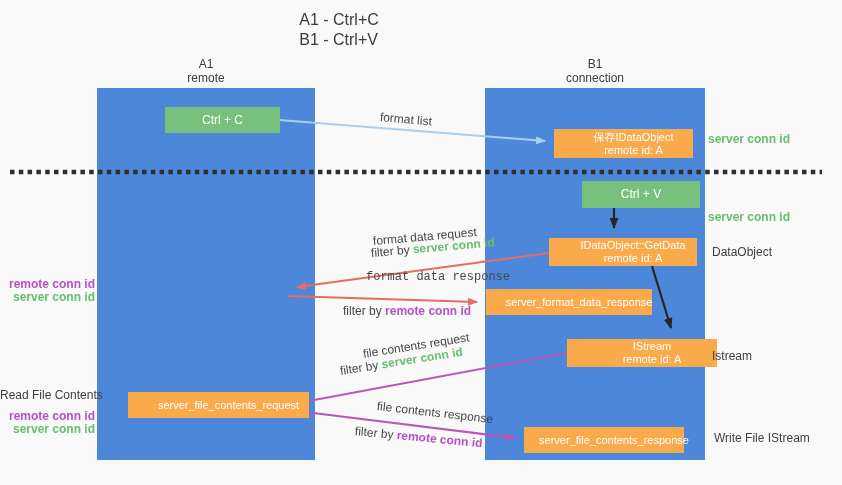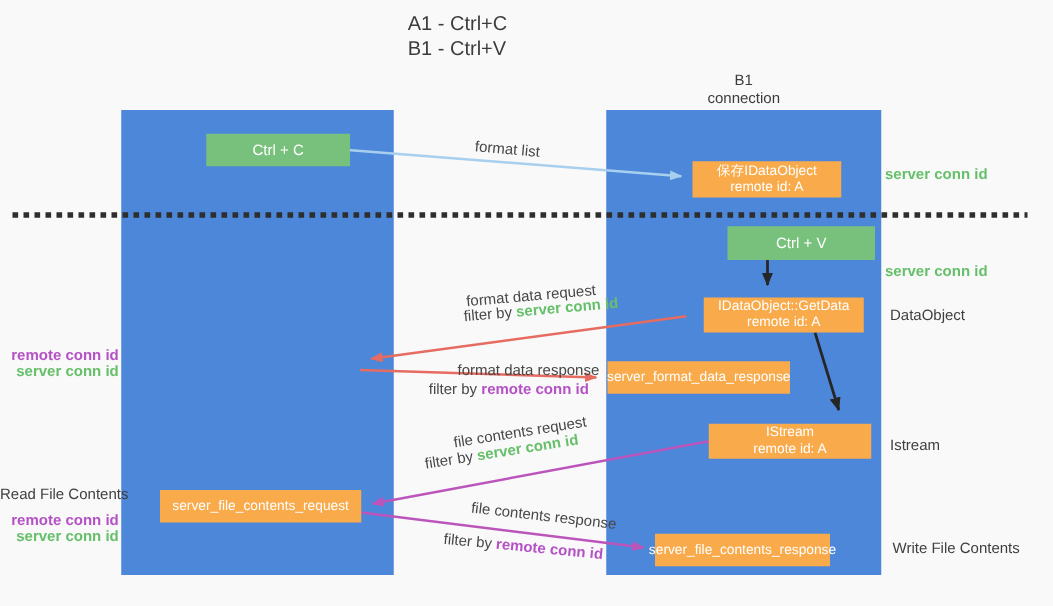--- a/index.html
+++ b/index.html
@@ -11,31 +11,31 @@
     --txt-purple:#b551c6;
   }
   html,body{margin:0;padding:0;background:#f9f9f9;}
   .stage{
     position:relative;width:842px;height:485px;overflow:hidden;
     background:#f9f9f9;
     font-family:"Liberation Sans","DejaVu Sans",sans-serif;
     color:var(--txt-dark);
   }
   .abs{position:absolute;}
-  .title-wrap{left:0;top:10px;width:678px;text-align:center;padding-left:27px;}
+  .title-wrap{left:0;top:10px;width:678px;text-align:center;}
   .title-inner{display:inline-block;text-align:left;font-size:16px;line-height:20px;color:#3c3c3c;}
   .lane{background:var(--lane-blue);z-index:1;}
   .lane-header{text-align:center;font-size:12px;line-height:14px;color:#3c3c3c;z-index:2;}
   .node{
     z-index:4;display:flex;flex-direction:column;align-items:center;justify-content:center;
     color:#ffffff;font-size:12px;line-height:13px;text-align:center;white-space:nowrap;
   }
   .node.small{font-size:11px;}
   .green{background:var(--node-green);margin-left:27px;}
-  .orange{background:var(--node-orange);}
+  .orange{background:var(--node-orange);padding-left:20px;}
   .elabel{
     z-index:5;font-size:12px;line-height:14px;color:#474747;white-space:nowrap;
     transform-origin:left center;
   }
   .slabel{z-index:5;font-size:12px;line-height:13px;white-space:nowrap;}
   .hl-green{color:var(--txt-green);font-weight:bold;}
   .hl-purple{color:var(--txt-purple);font-weight:bold;}
   .right-align{text-align:right;}
   svg.overlay{position:absolute;left:0;top:0;z-index:3;pointer-events:none;}
 </style>
@@ -44,20 +44,24 @@
 
 <div class="stage">
 
   <div class="abs title-wrap">
     <div class="title-inner">
       <div>A1 - Ctrl+C</div>
       <div>B1 - Ctrl+V</div>
     </div>
   </div>
 
+  <div class="abs lane-header" style="left:97px;top:57px;width:218px;">
+    <div>A1</div>
+    <div>remote</div>
+  </div>
   <div class="abs lane-header" style="left:485px;top:57px;width:220px;">
     <div>B1</div>
     <div>connection</div>
   </div>
 
   <div class="abs lane" style="left:97px;top:88px;width:218px;height:372px;"></div>
   <div class="abs lane" style="left:485px;top:88px;width:220px;height:372px;"></div>
 
   <svg class="overlay" width="842" height="485" viewBox="0 0 842 485">
     <defs>
@@ -95,21 +99,21 @@
 
   <div class="abs node orange small" style="left:554px;top:129px;width:119px;height:29px;">
     <div>保存IDataObject</div>
     <div>remote id: A</div>
   </div>
 
   <div class="abs node green" style="left:555px;top:181px;width:118px;height:27px;">
     <div>Ctrl + V</div>
   </div>
 
-  <div class="abs node orange small" style="left:563px;top:238px;width:128px;height:28px;">
+  <div class="abs node orange small" style="left:549px;top:238px;width:128px;height:28px;">
     <div>IDataObject::GetData</div>
     <div>remote id: A</div>
   </div>
 
 
   <div class="abs node orange small" style="left:486px;top:289px;width:146px;height:26px;text-align:right;">
     <div>server_format_data_response</div>
   </div>
 
   <div class="abs node orange small" style="left:567px;top:339px;width:130px;height:28px;">
@@ -126,21 +130,21 @@
   </div>
 
   <div class="abs elabel" style="left:380px;top:110px;transform:rotate(5deg);">format list</div>
 
   <div class="abs elabel" style="left:373px;top:234px;transform:rotate(-5deg);">format data request</div>
   <div class="abs elabel" style="left:371px;top:246px;transform:rotate(-5deg);">
     <span>filter by</span>
     <span class="hl-green">server conn id</span>
   </div>
 
-  <div class="abs elabel" style="left:366px;top:289px;">format data response</div>
+  <div class="abs elabel" style="left:366px;top:270px;font-family:Liberation Mono, monospace;">format data response</div>
   <div class="abs elabel" style="left:343px;top:304px;">
     <span>filter by</span>
     <span class="hl-purple">remote conn id</span>
   </div>
 
   <div class="abs elabel" style="left:363px;top:347px;transform:rotate(-9deg);">file contents request</div>
   <div class="abs elabel" style="left:340px;top:364px;transform:rotate(-9deg);">
     <span>filter by</span>
     <span class="hl-green">server conn id</span>
   </div>
@@ -148,21 +152,21 @@
   <div class="abs elabel" style="left:377px;top:399px;transform:rotate(6.5deg);">file contents response</div>
   <div class="abs elabel" style="left:355px;top:424px;transform:rotate(5.5deg);">
     <span>filter by</span>
     <span class="hl-purple">remote conn id</span>
   </div>
 
   <div class="abs slabel hl-green" style="left:708px;top:133px;">server conn id</div>
   <div class="abs slabel hl-green" style="left:708px;top:211px;">server conn id</div>
   <div class="abs slabel" style="left:712px;top:246px;color:#3f3f3f;">DataObject</div>
   <div class="abs slabel" style="left:712px;top:350px;color:#3f3f3f;">Istream</div>
-  <div class="abs slabel" style="left:714px;top:432px;color:#3f3f3f;">Write File Contents</div>
+  <div class="abs slabel" style="left:714px;top:432px;color:#3f3f3f;">Write File IStream</div>
 
   <div class="abs slabel right-align" style="left:0px;top:278px;width:95px;">
     <div class="hl-purple">remote conn id</div>
     <div class="hl-green">server conn id</div>
   </div>
 
   <div class="abs slabel right-align" style="left:0px;top:389px;width:75px;color:#3f3f3f;">Read File Contents</div>
   <div class="abs slabel right-align" style="left:0px;top:410px;width:95px;">
     <div class="hl-purple">remote conn id</div>
     <div class="hl-green">server conn id</div>

